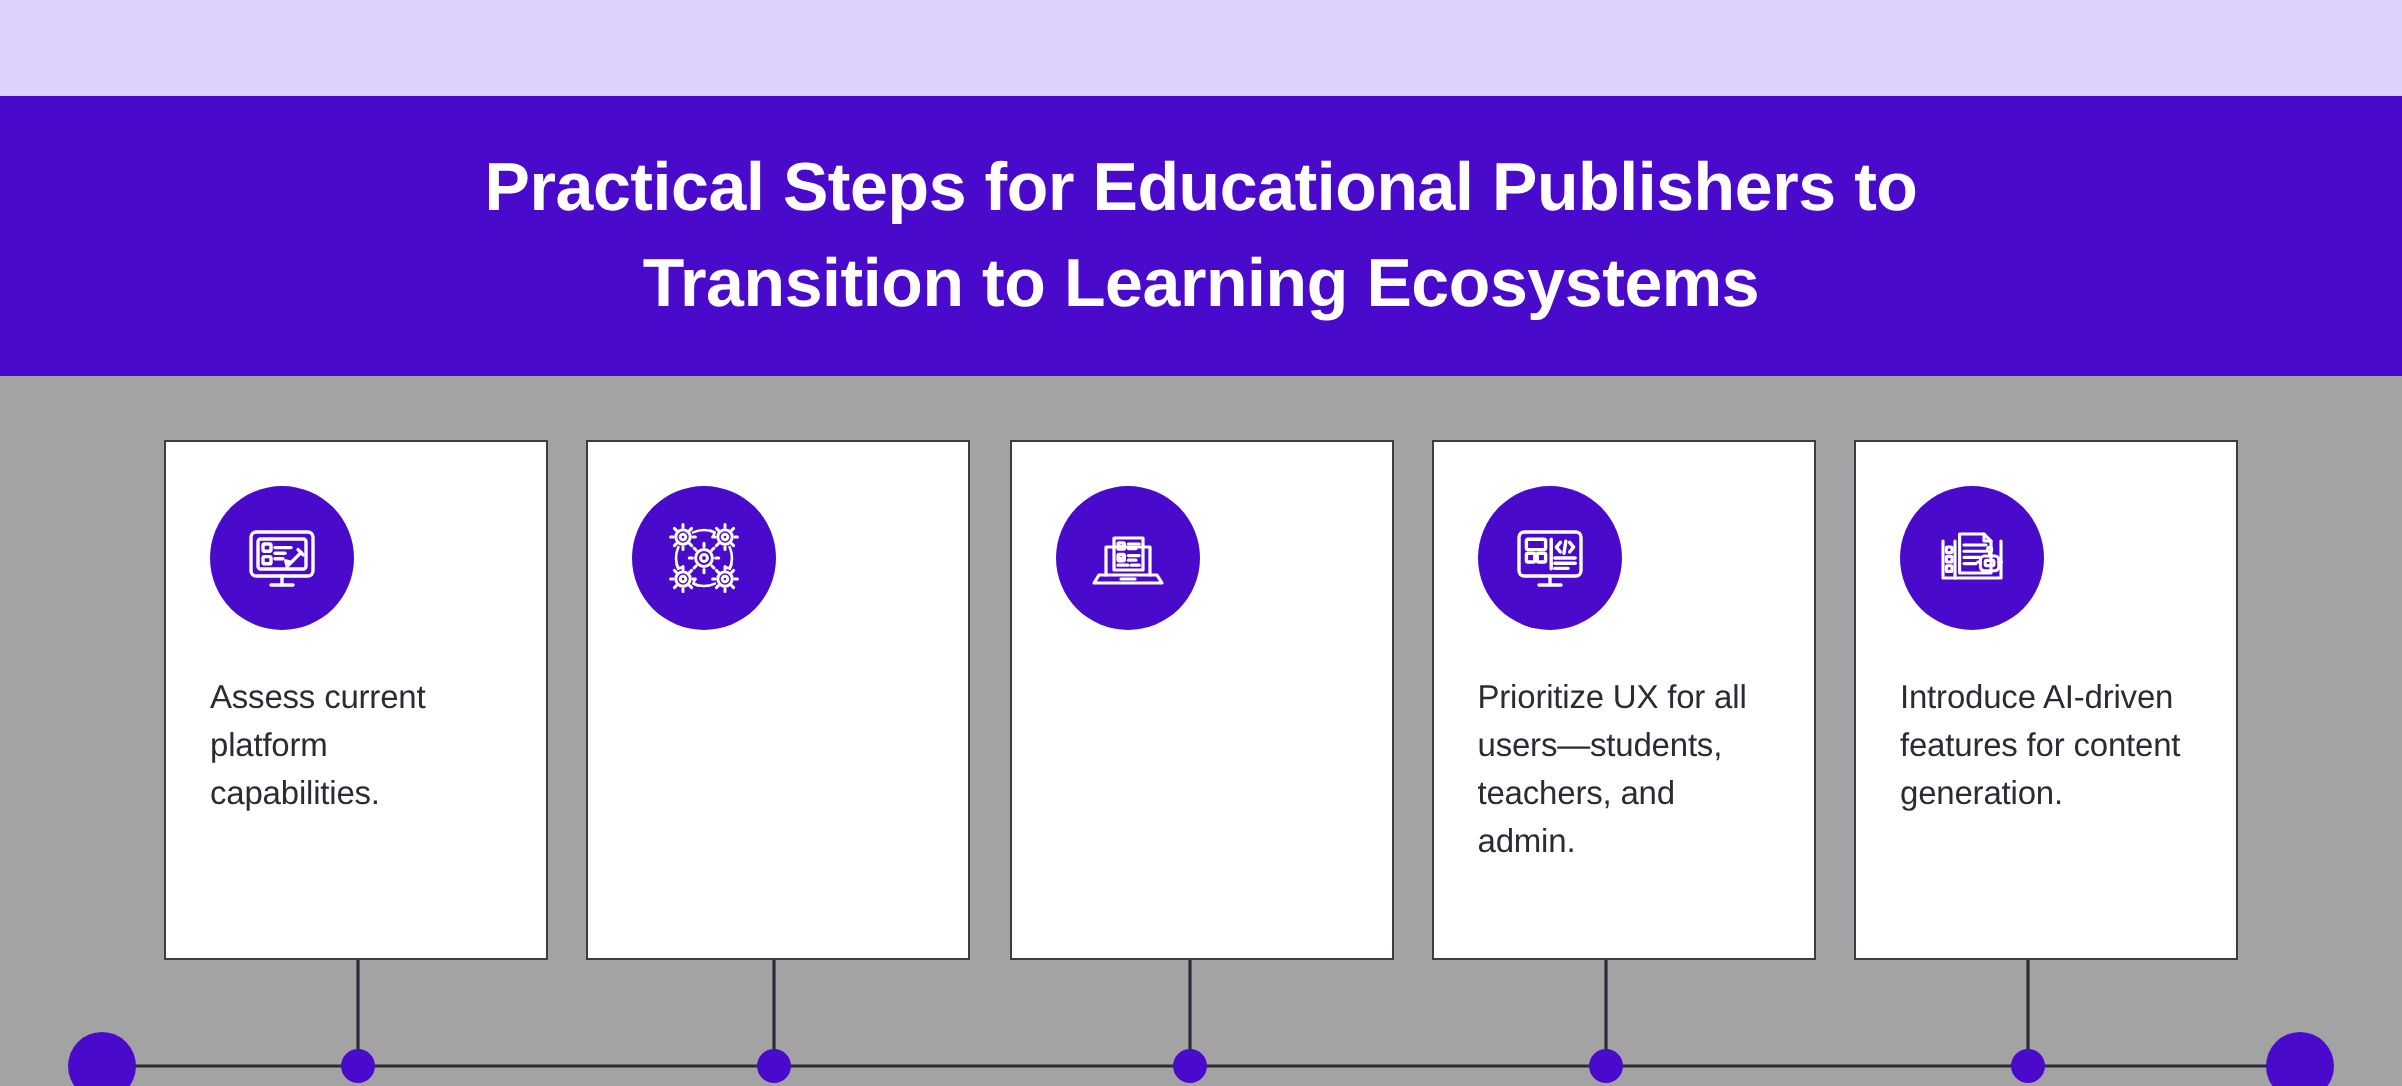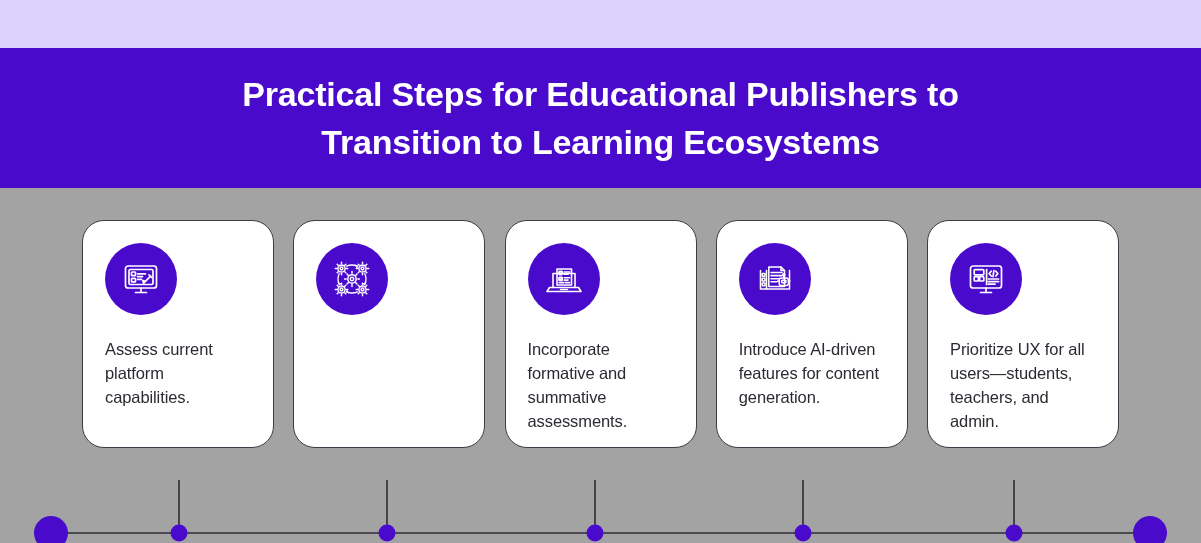--- a/index.html
+++ b/index.html
@@ -51,24 +51,24 @@
     left: 82px;
     top: 172px;
     width: 1037px;
     height: 260px;
     display: flex;
     justify-content: space-between;
   }
   .step-card {
     position: relative;
     width: 192px;
-    height: 228px;
+    height: 260px;
     background: #ffffff;
     border: 1.2px solid #3c3c46;
-    border-radius: 22px;
+    border-radius: 0;
     box-sizing: border-box;
     padding: 22px 20px 0 22px;
   }
   .card-icon-circle {
     width: 72px;
     height: 72px;
     border-radius: 50%;
     background: #4a0acc;
     display: flex;
     align-items: center;
@@ -210,51 +210,20 @@
             <path d="M20.2 15.3 L24 15.3"></path>
             <rect x="15" y="18.2" width="3.2" height="3.2" rx="0.5"></rect>
             <path d="M15.7 19.8 L16.6 20.7 L18 19"></path>
             <path d="M20.2 18.8 L25.6 18.8"></path>
             <path d="M20.2 21.1 L24 21.1"></path>
             <path d="M15 23.6 L20 23.6"></path>
             <path d="M21.6 23.6 L25.6 23.6"></path>
           </svg>
         </span>
       </div>
-      <div class="card-text">Incorporate formative and summative assessments.</div>
-    </div>
-
-    <div class="step-card">
-      <div class="card-icon-circle">
-        <span>
-          <svg width="40" height="40" viewBox="0 0 40 40" fill="none" stroke="#ffffff" stroke-width="1.55" stroke-linecap="round" stroke-linejoin="round">
-
-            <path d="M5.5 11.5 L5.5 30 L34.5 30 L34.5 11.5"></path>
-
-            <path d="M11.5 11.5 L11.5 30"></path>
-            <rect x="7.2" y="14.5" width="2.8" height="2.8" rx="0.5"></rect>
-            <rect x="7.2" y="19.2" width="2.8" height="2.8" rx="0.5"></rect>
-            <rect x="7.2" y="23.9" width="2.8" height="2.8" rx="0.5"></rect>
-
-            <path d="M13.8 8 L26 8 L29.5 11.5 L29.5 27.5 L13.8 27.5 Z"></path>
-            <path d="M26 8 L26 11.5 L29.5 11.5"></path>
-            <path d="M16 13.5 L27 13.5"></path>
-            <path d="M16 16.6 L27 16.6"></path>
-            <path d="M16 19.7 L24 19.7"></path>
-            <path d="M16 22.8 L22 22.8"></path>
-
-            <rect x="24.2" y="19" width="9.2" height="7.4" rx="2"></rect>
-            <rect x="26.6" y="21.2" width="4.4" height="2.6" rx="0.7"></rect>
-            <path d="M28.8 19 L28.8 16.6"></path>
-            <circle cx="28.8" cy="15.7" r="1.05"></circle>
-            <path d="M24.2 22 L22.8 22 M33.4 22 L34.8 22"></path>
-          </svg>
-        </span>
-      </div>
-      <div class="card-text">Introduce AI-driven features for content generation.</div>
     </div>
 
     <div class="step-card">
       <div class="card-icon-circle">
         <span>
           <svg width="40" height="40" viewBox="0 0 40 40" fill="none" stroke="#ffffff" stroke-width="1.7" stroke-linecap="round" stroke-linejoin="round">
             <rect x="4.5" y="7" width="31" height="22" rx="2.6"></rect>
             <path d="M20 29 L20 33"></path>
             <path d="M14.5 33.5 L25.5 33.5"></path>
 
@@ -268,14 +237,44 @@
             <path d="M27.9 11.6 L27 17.6"></path>
             <path d="M22.4 20 L32.6 20"></path>
             <path d="M22.4 22.6 L32.6 22.6"></path>
             <path d="M22.4 25.2 L29 25.2"></path>
           </svg>
         </span>
       </div>
       <div class="card-text">Prioritize UX for all users—students, teachers, and admin.</div>
     </div>
 
+    <div class="step-card">
+      <div class="card-icon-circle">
+        <span>
+          <svg width="40" height="40" viewBox="0 0 40 40" fill="none" stroke="#ffffff" stroke-width="1.55" stroke-linecap="round" stroke-linejoin="round">
+
+            <path d="M5.5 11.5 L5.5 30 L34.5 30 L34.5 11.5"></path>
+
+            <path d="M11.5 11.5 L11.5 30"></path>
+            <rect x="7.2" y="14.5" width="2.8" height="2.8" rx="0.5"></rect>
+            <rect x="7.2" y="19.2" width="2.8" height="2.8" rx="0.5"></rect>
+            <rect x="7.2" y="23.9" width="2.8" height="2.8" rx="0.5"></rect>
+
+            <path d="M13.8 8 L26 8 L29.5 11.5 L29.5 27.5 L13.8 27.5 Z"></path>
+            <path d="M26 8 L26 11.5 L29.5 11.5"></path>
+            <path d="M16 13.5 L27 13.5"></path>
+            <path d="M16 16.6 L27 16.6"></path>
+            <path d="M16 19.7 L24 19.7"></path>
+            <path d="M16 22.8 L22 22.8"></path>
+
+            <rect x="24.2" y="19" width="9.2" height="7.4" rx="2"></rect>
+            <rect x="26.6" y="21.2" width="4.4" height="2.6" rx="0.7"></rect>
+            <path d="M28.8 19 L28.8 16.6"></path>
+            <circle cx="28.8" cy="15.7" r="1.05"></circle>
+            <path d="M24.2 22 L22.8 22 M33.4 22 L34.8 22"></path>
+          </svg>
+        </span>
+      </div>
+      <div class="card-text">Introduce AI-driven features for content generation.</div>
+    </div>
+
   </div>
 </div>
 
 </body></html>

